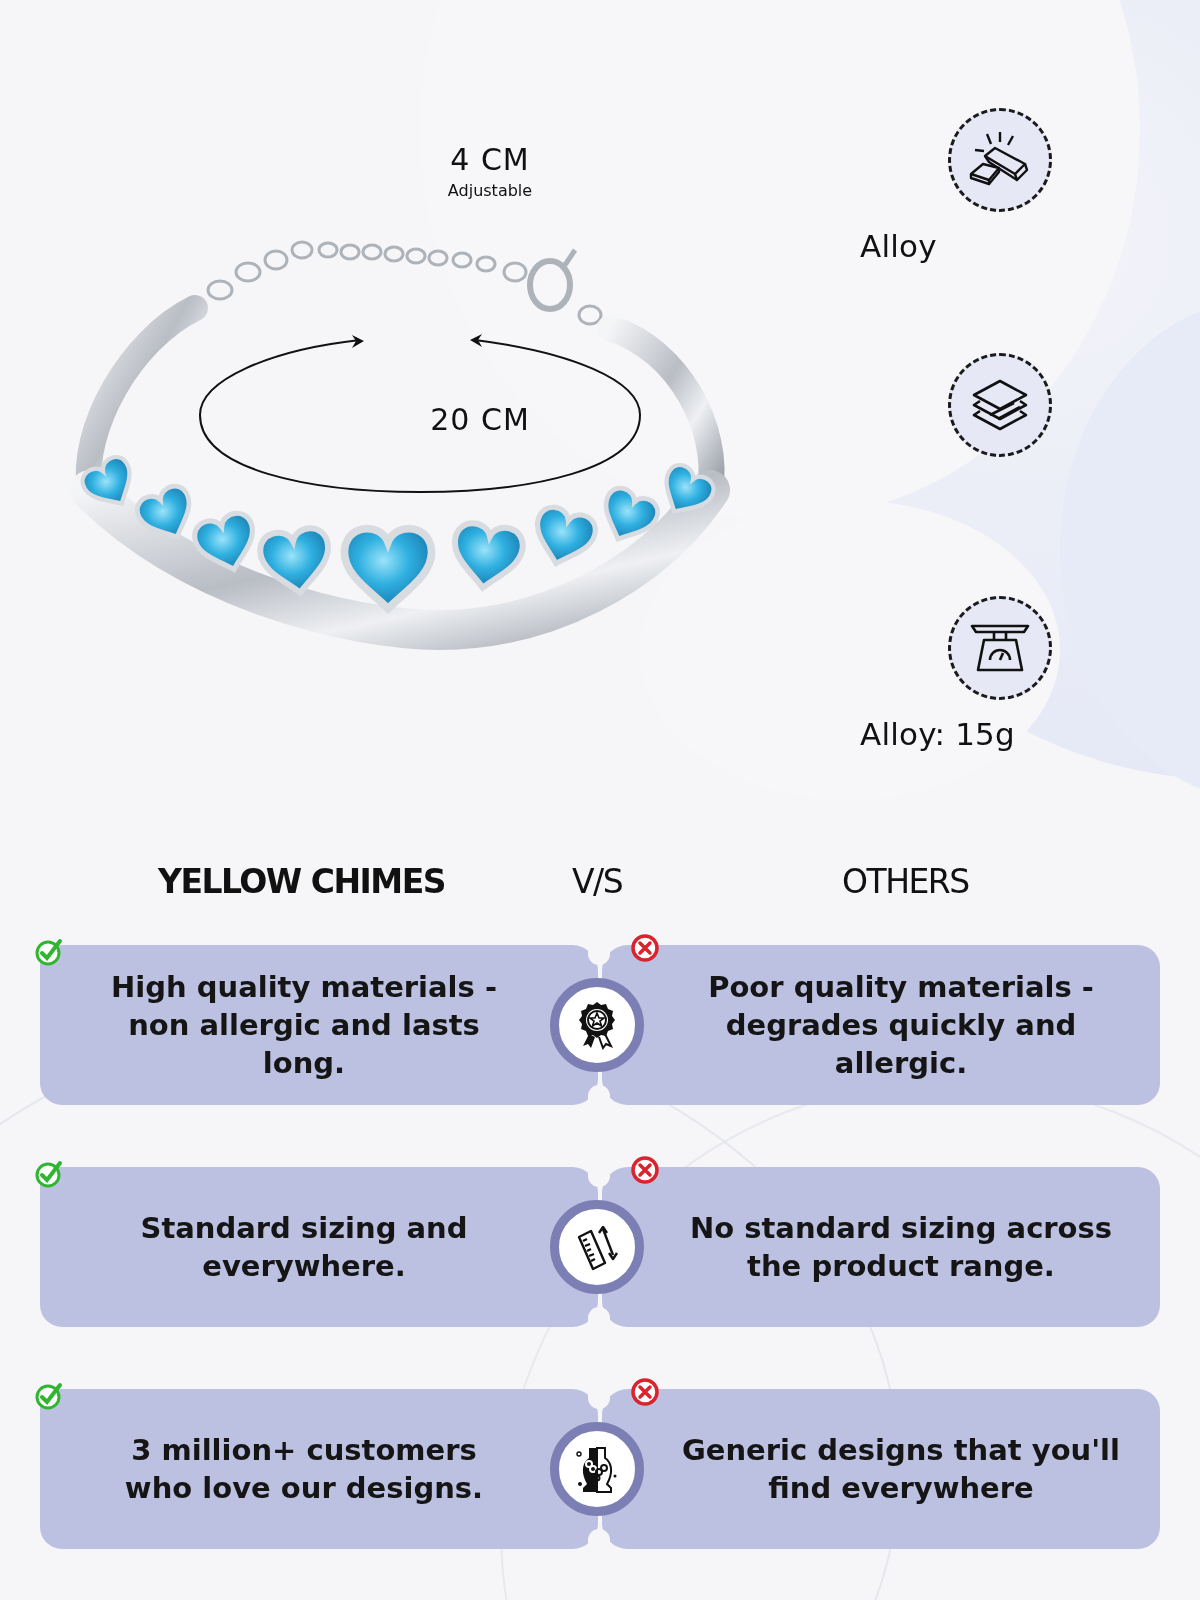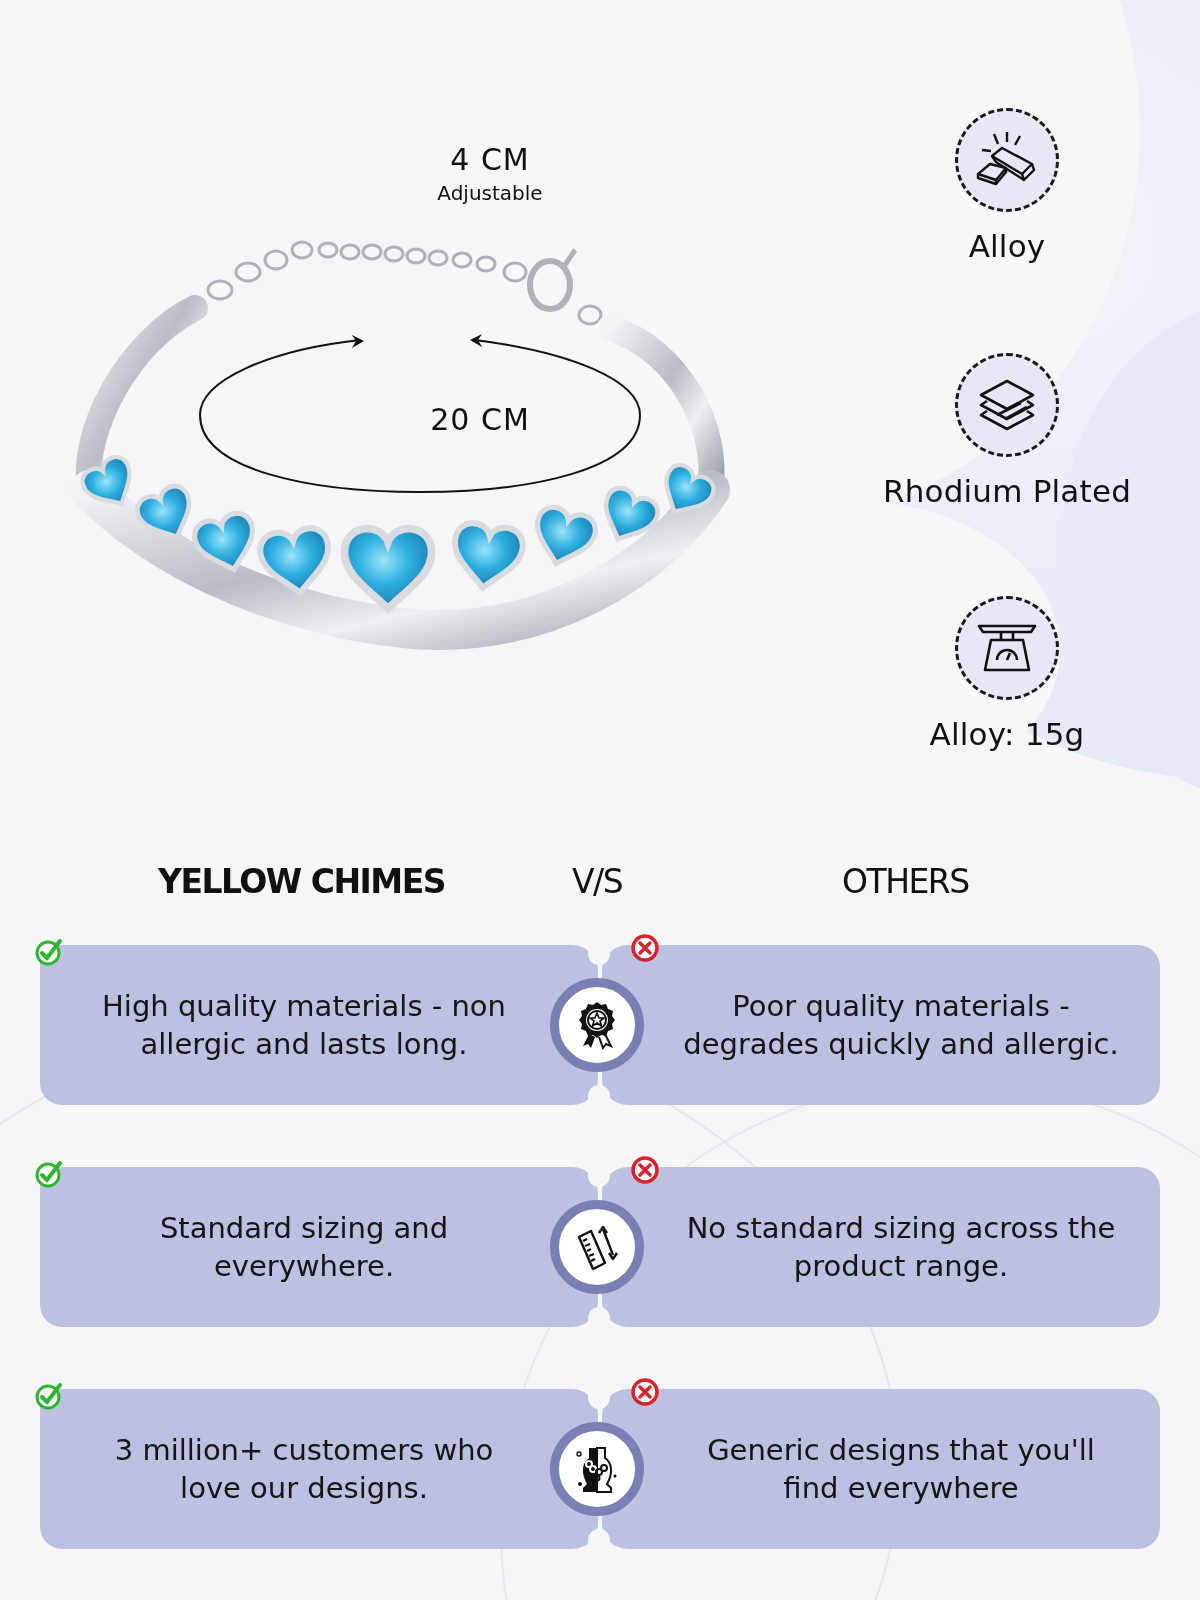--- a/index.html
+++ b/index.html
@@ -41,30 +41,30 @@
 
   .content { position: relative; z-index: 1; width: 1200px; height: 1600px; }
 
   
   .product { position: absolute; left: 70px; top: 130px; width: 740px; height: 540px; }
   .adjustable-label {
     position: absolute; left: 280px; top: 12px; width: 280px; text-align: center;
     font-family: "DejaVu Sans", sans-serif;
   }
   .adjustable-label .cm { font-size: 30px; letter-spacing: 1px; }
-  .adjustable-label .adj { font-size: 20px; margin-top: 4px; }
+  .adjustable-label .adj { font-size: 16px; margin-top: 4px; }
   .bracelet-svg { position: absolute; left: 0; top: 100px; }
   .circumference-label {
     position: absolute; left: 260px; top: 272px; width: 300px; text-align: center;
     font-family: "DejaVu Sans", sans-serif; font-size: 30px; letter-spacing: 1px;
   }
 
   
   .specs { position: absolute; left: 860px; top: 100px; width: 280px; }
-  .spec { position: absolute; left: 7px; width: 280px; text-align: center; }
+  .spec { position: absolute; left: 0; width: 280px; text-align: left; }
   .spec-icon {
     width: 104px; height: 104px; margin: 0 auto;
     border-radius: 50%; border: 3px dashed #1a1a1a;
     background: #e6e9f5;
     display: flex; align-items: center; justify-content: center;
   }
   .spec-label {
     margin-top: 16px; font-size: 31px; font-weight: 400;
     font-family: "DejaVu Sans", sans-serif; letter-spacing: 0.2px;
   }
@@ -78,21 +78,21 @@
   .hdr-vs { left: 572px; }
   .hdr-others { left: 822px; margin-left: 20px; }
 
   
   .cmp-row { position: absolute; left: 40px; width: 1120px; height: 160px; }
   .card {
     position: absolute; top: 0; height: 160px;
     background: #bcc1e1;
     display: flex; align-items: center; justify-content: center;
     text-align: center; font-family: "DejaVu Sans", sans-serif;
-    font-size: 29px; line-height: 38px; color: #151515;
+    font-size: 29px; line-height: 38px; color: #151515; font-weight: bold;
   }
   .card-left { left: 0; width: 558px; border-radius: 18px 26px 26px 22px; padding: 0 70px 0 40px; }
   .card-right { left: 562px; width: 558px; border-radius: 26px 22px 22px 26px; padding: 0 20px 0 60px; }
   .card-text { display: block; }
   .mid-badge {
     position: absolute; left: 510px; top: 33px; width: 94px; height: 94px;
     border-radius: 50%; background: #fff; border: 9px solid #7c7fb4;
     display: flex; align-items: center; justify-content: center; z-index: 2;
   }
   .notch {
@@ -214,21 +214,20 @@
     <div class="spec" style="top:253px">
       <div class="spec-icon">
         <svg width="64" height="60" viewBox="0 0 64 60" fill="none" stroke="#111" stroke-width="2.6" stroke-linejoin="round">
           <path d="M32,6 L58,20 L32,34 L6,20 Z"></path>
           <path d="M12,26 L6,30 L32,44 L58,30 L52,26"></path>
           <path d="M12,36 L6,40 L32,54 L58,40 L52,36"></path>
           <path d="M22,40 L46,28"></path>
             <path d="M30,44 L52,32"></path>
         </svg>
       </div>
-      <div class="spec-label">Rhodium Plated</div>
     </div>
 
     <div class="spec" style="top:496px">
       <div class="spec-icon">
         <svg width="64" height="60" viewBox="0 0 64 60" fill="none" stroke="#111" stroke-width="2.6" stroke-linejoin="round">
           <path d="M4,8 L60,8 L56,14 L8,14 Z"></path>
           <path d="M26,14 L26,22 M38,14 L38,22"></path>
           <path d="M16,22 L48,22 L54,52 L10,52 Z"></path>
           <path d="M22,42 A10,10 0 0 1 42,42"></path>
           <path d="M32,42 L35,35"></path>

